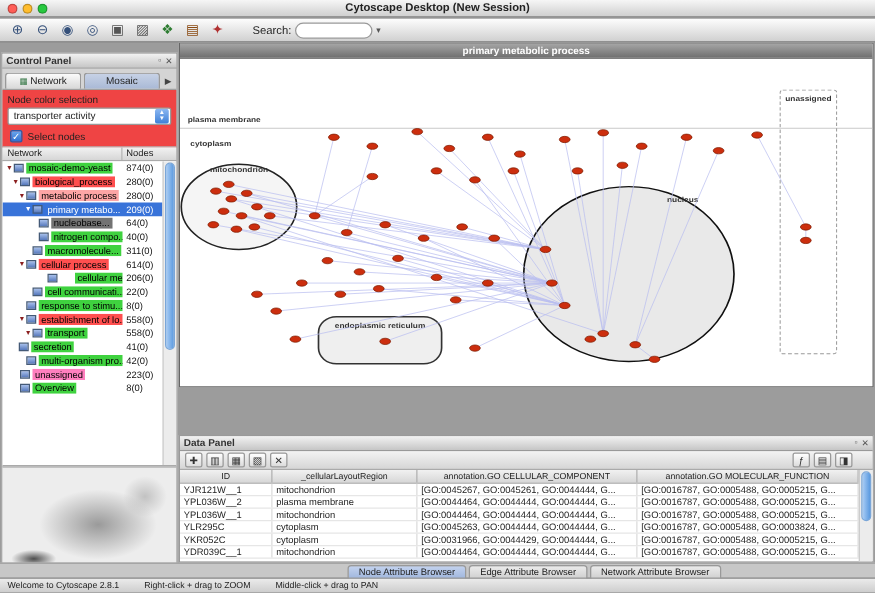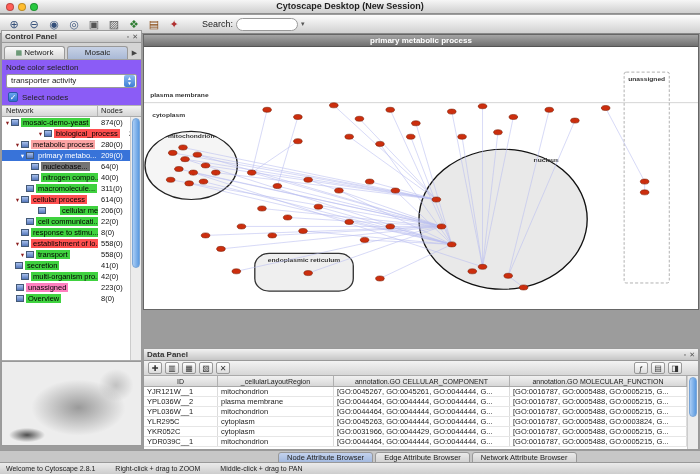--- a/index.html
+++ b/index.html
@@ -18,34 +18,34 @@
   .toolbar { position:absolute; top:15px; left:0; width:700px; height:19px;
     background:linear-gradient(#fdfdfd,#d0d0d0); border-bottom:1px solid #888;
     display:flex; align-items:center; gap:4px; padding-left:6px; }
   .tb-icon { width:16px; height:15px; font-size:11px; line-height:15px; text-align:center; cursor:default; }
   .search-wrap { margin-left:16px; display:flex; align-items:center; gap:3px; }
   .search-label { font-size:9px; color:#222; }
   .search-input { width:62px; height:13px; border-radius:7px; border:1px solid #999; font-size:8px; padding:0 6px; background:#fff; font-family:"Liberation Sans",sans-serif; }
   .search-arrow { font-size:7px; color:#555; }
 
   
-  .control-panel { position:absolute; left:1px; top:30px; width:141px; height:416px;
+  .control-panel { position:absolute; left:1px; top:42px; width:141px; height:416px;
     background:#e2e2e2; border:1px solid #9a9a9a; }
   .panel-header { height:12px; background:linear-gradient(#f2f2f2,#c6c6c6); border-bottom:1px solid #999;
     font-size:8px; font-weight:bold; color:#333; padding:1px 3px; display:flex; justify-content:space-between; align-items:center; }
   .ph-icons { display:flex; gap:3px; font-size:7px; font-weight:normal; color:#555; }
   .cp-tabs { height:17px; display:flex; align-items:flex-end; padding:2px 2px 0 2px; gap:2px;
     background:#d4d4d4; border-bottom:1px solid #a0a0a0; }
   .cp-tab { flex:1; text-align:center; font-size:8px; border:1px solid #999; border-bottom:none;
     border-radius:3px 3px 0 0; background:linear-gradient(#fbfbfb,#d8d8d8); padding:1px 0 2px 0; white-space:nowrap; overflow:hidden; }
   .cp-tab.active { background:linear-gradient(#c7d2e6,#a9b9d6); }
   .cp-tab .tabicon { font-size:7px; color:#3a7a4a; margin-right:2px; }
   .cp-overflow { width:9px; font-size:7px; color:#444; text-align:center; padding-bottom:2px; }
 
-  .color-section { height:46px; padding:3px 4px 0 4px; background:#8b5cf6; border-bottom:1px solid #b5b5b5; }
+  .color-section { height:46px; padding:3px 4px 0 4px; background:#ef4444; border-bottom:1px solid #b5b5b5; }
   .section-label { font-size:8px; color:#222; margin-bottom:2px; }
   .dropdown { position:relative; height:14px; background:#fff; border:1px solid #999; border-radius:2px;
     font-size:8px; line-height:12px; padding-left:4px; overflow:hidden; }
   .dropdown .stepper { position:absolute; right:1px; top:0px; width:11px; height:12px;
     background:linear-gradient(#8cb8f2,#3d7fd6); border-radius:2px; color:#fff; font-size:5px;
     display:flex; flex-direction:column; align-items:center; justify-content:center; line-height:5px; }
   .checkbox-row { display:flex; align-items:center; gap:4px; margin:4px 0 0 2px; }
   .checkbox { width:10px; height:10px; background:linear-gradient(#6aa7ee,#2f6fd0); border:1px solid #2a5aa8;
     border-radius:2px; color:#fff; font-size:8px; line-height:9px; text-align:center; }
   .checkbox-label { font-size:8px; }
@@ -182,21 +182,21 @@
     <div class="tree-rows">
         <div class="tree-row">
           <div class="label-col" style="padding-left: 2px;">
             <span class="tri">▼</span>
             <span class="node-ic"></span>
             <span class="row-label" style="background: rgb(63, 210, 63);">mosaic-demo-yeast</span>
           </div>
           <div class="count-col">874(0)</div>
         </div>
         <div class="tree-row">
-          <div class="label-col" style="padding-left: 7px; margin-left: 28px;">
+          <div class="label-col" style="padding-left: 7px;">
             <span class="tri">▼</span>
             <span class="node-ic"></span>
             <span class="row-label" style="background: rgb(255, 79, 79);">biological_process</span>
           </div>
           <div class="count-col">280(0)</div>
         </div>
         <div class="tree-row">
           <div class="label-col" style="padding-left: 12px;">
             <span class="tri">▼</span>
             <span class="node-ic"></span>

